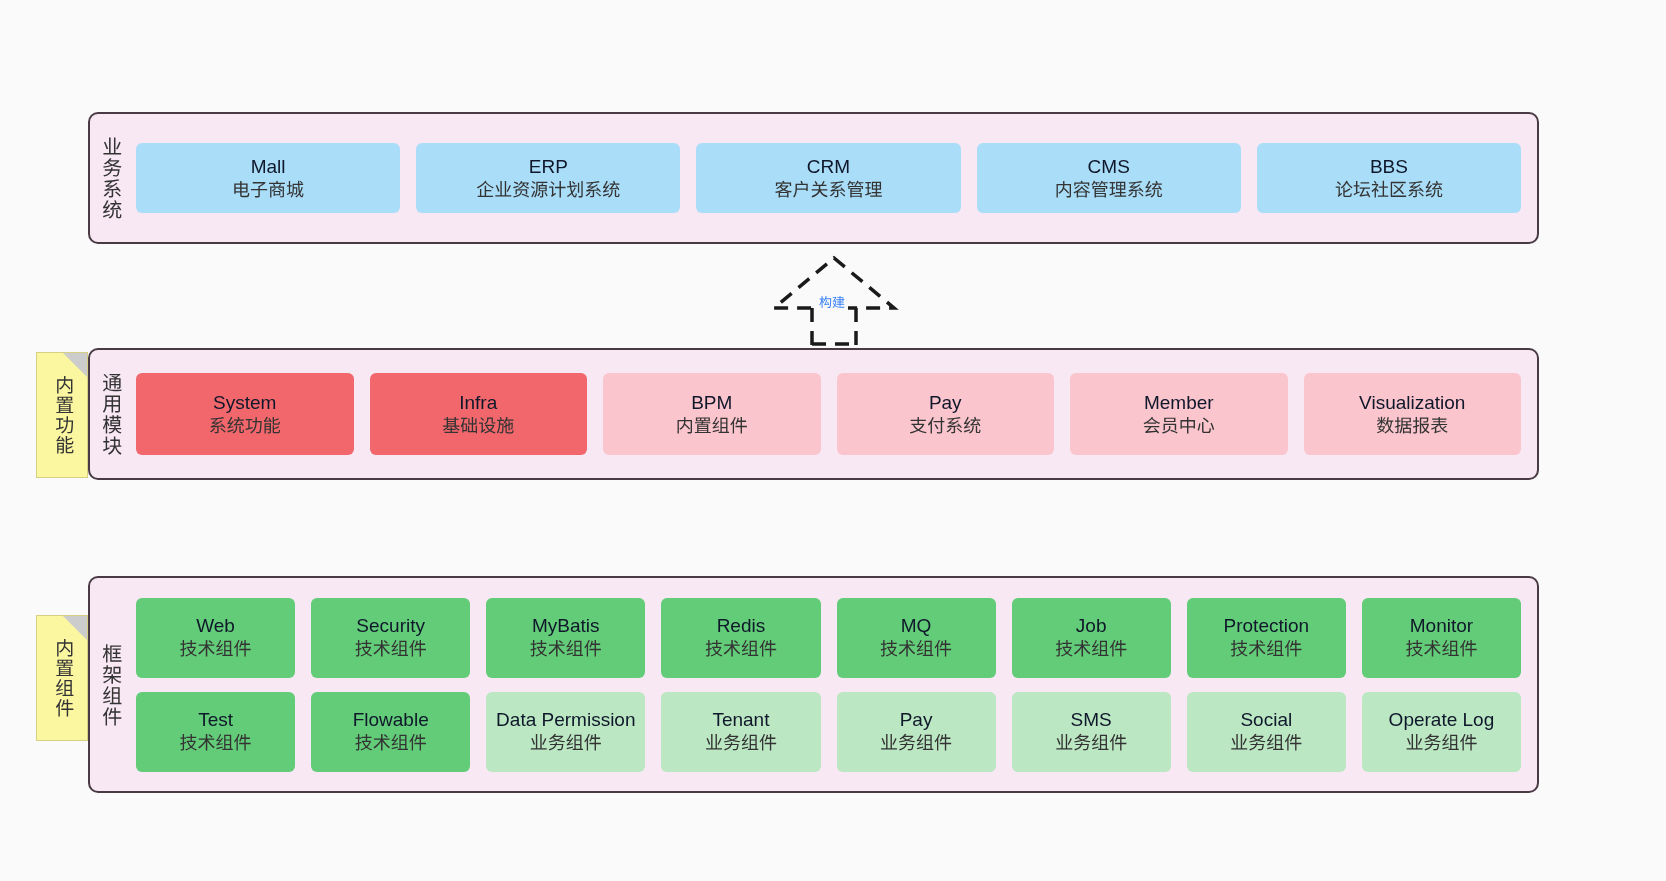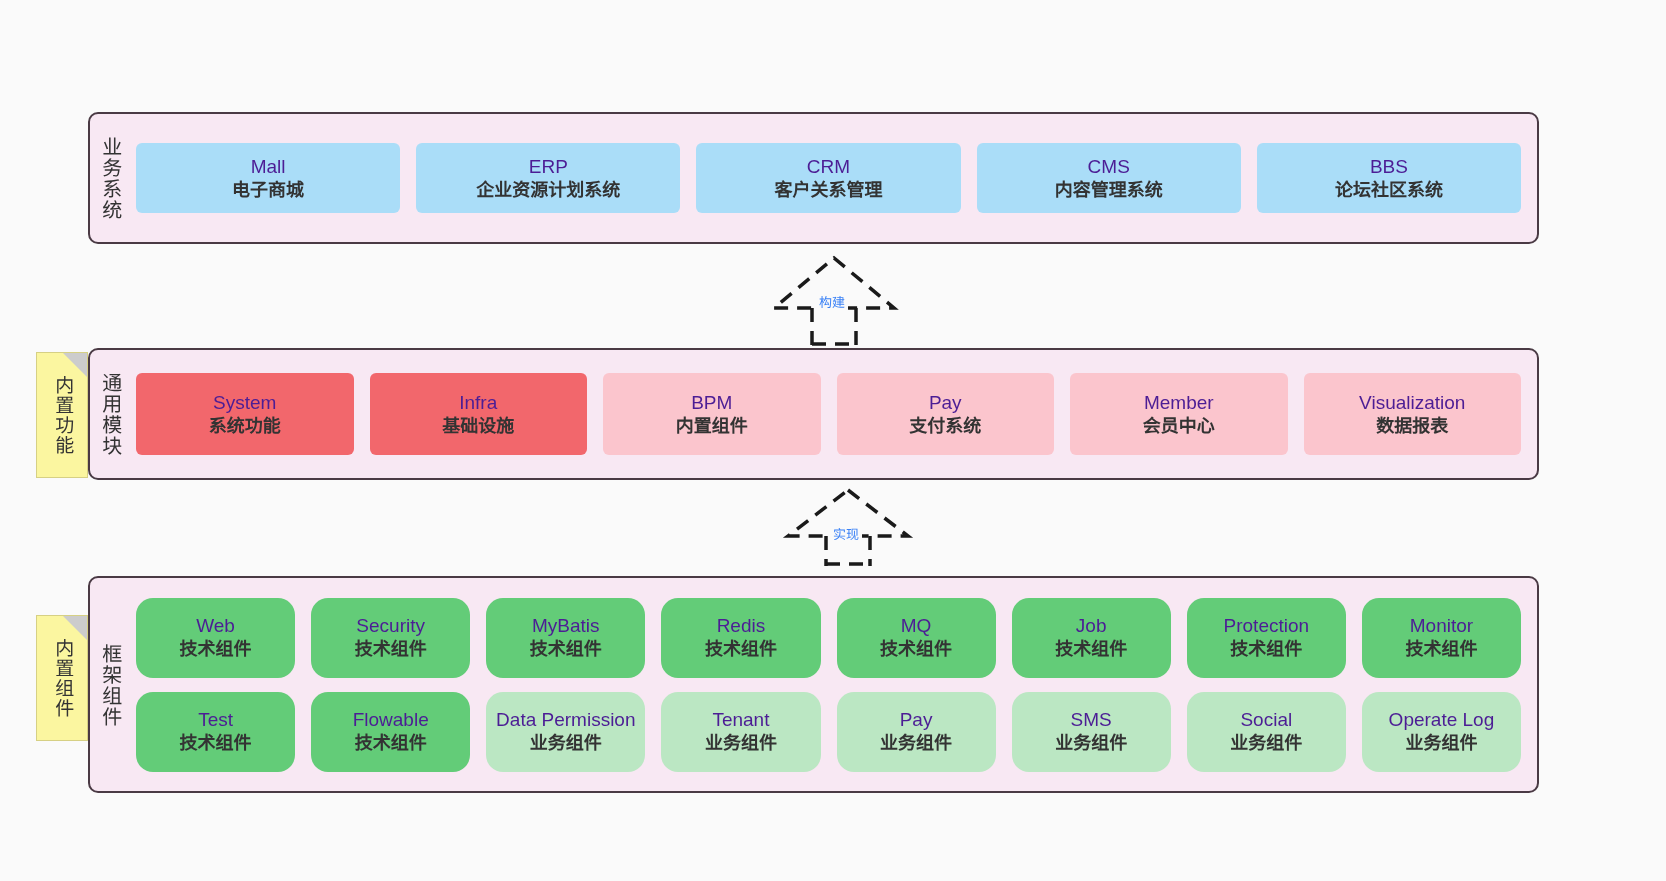--- a/index.html
+++ b/index.html
@@ -77,42 +77,41 @@
     flex-direction: column;
     align-items: center;
     justify-content: center;
     text-align: center;
     box-sizing: border-box;
     padding: 6px 4px;
     line-height: 1.26;
   }
   .node .n-title {
     font-size: 19px;
-    color: #4c1d95;
+    color: #0f172a;
   }
   .node .n-sub {
     font-size: 18px;
     color: #333333;
-    font-weight: bold;
   }
 
   .node.blue        { background: #aaddf8; }
   .node.red-strong  { background: #f2676c; }
   .node.red-light   { background: #fbc5cd; }
   .node.green-strong{ background: #63cc78; }
   .node.green-light { background: #bbe7c3; }
 
   
   #layer-business   { left: 88px;  top: 112px; width: 1451px; height: 132px; }
   #layer-common     { left: 88px;  top: 348px; width: 1451px; height: 132px; }
   #layer-framework  { left: 88px;  top: 576px; width: 1451px; height: 217px; }
 
   #layer-business  .node { height: 70px; }
   #layer-common    .node { height: 82px; }
-  #layer-framework .node { height: 80px; border-radius: 17px; }
+  #layer-framework .node { height: 80px; }
 
   
   .sticky {
     position: absolute;
     background: #fbf6a0;
     border: 1px solid #d6d084;
     box-sizing: border-box;
     display: flex;
     align-items: center;
     justify-content: center;
@@ -225,29 +224,20 @@
           <div class="n-sub">会员中心</div>
         </div>
         <div class="node red-light">
           <div class="n-title">Visualization</div>
           <div class="n-sub">数据报表</div>
         </div>
       </div>
     </div>
   </div>
 
-  <div class="connector" id="conn-impl">
-    <svg width="160" height="78" viewBox="0 0 160 78">
-      <path d="M 80 2 L 140 48 L 20 48 Z" fill="none" stroke="#1a1a1a" stroke-width="3.5" stroke-dasharray="14 9" stroke-linejoin="miter"></path>
-      <line x1="58" y1="48" x2="58" y2="78" stroke="#1a1a1a" stroke-width="3.5" stroke-dasharray="14 9"></line>
-      <line x1="102" y1="48" x2="102" y2="78" stroke="#1a1a1a" stroke-width="3.5" stroke-dasharray="14 9"></line>
-      <line x1="58" y1="76" x2="102" y2="76" stroke="#1a1a1a" stroke-width="3.5" stroke-dasharray="14 9"></line>
-    </svg>
-    <div class="conn-label">实现</div>
-  </div>
 
   <div class="sticky" id="sticky-framework">
     <span>内置组件</span>
     <span class="fold"></span>
   </div>
 
   <div class="layer" id="layer-framework">
     <div class="layer-title">框架组件</div>
     <div class="layer-body">
 

